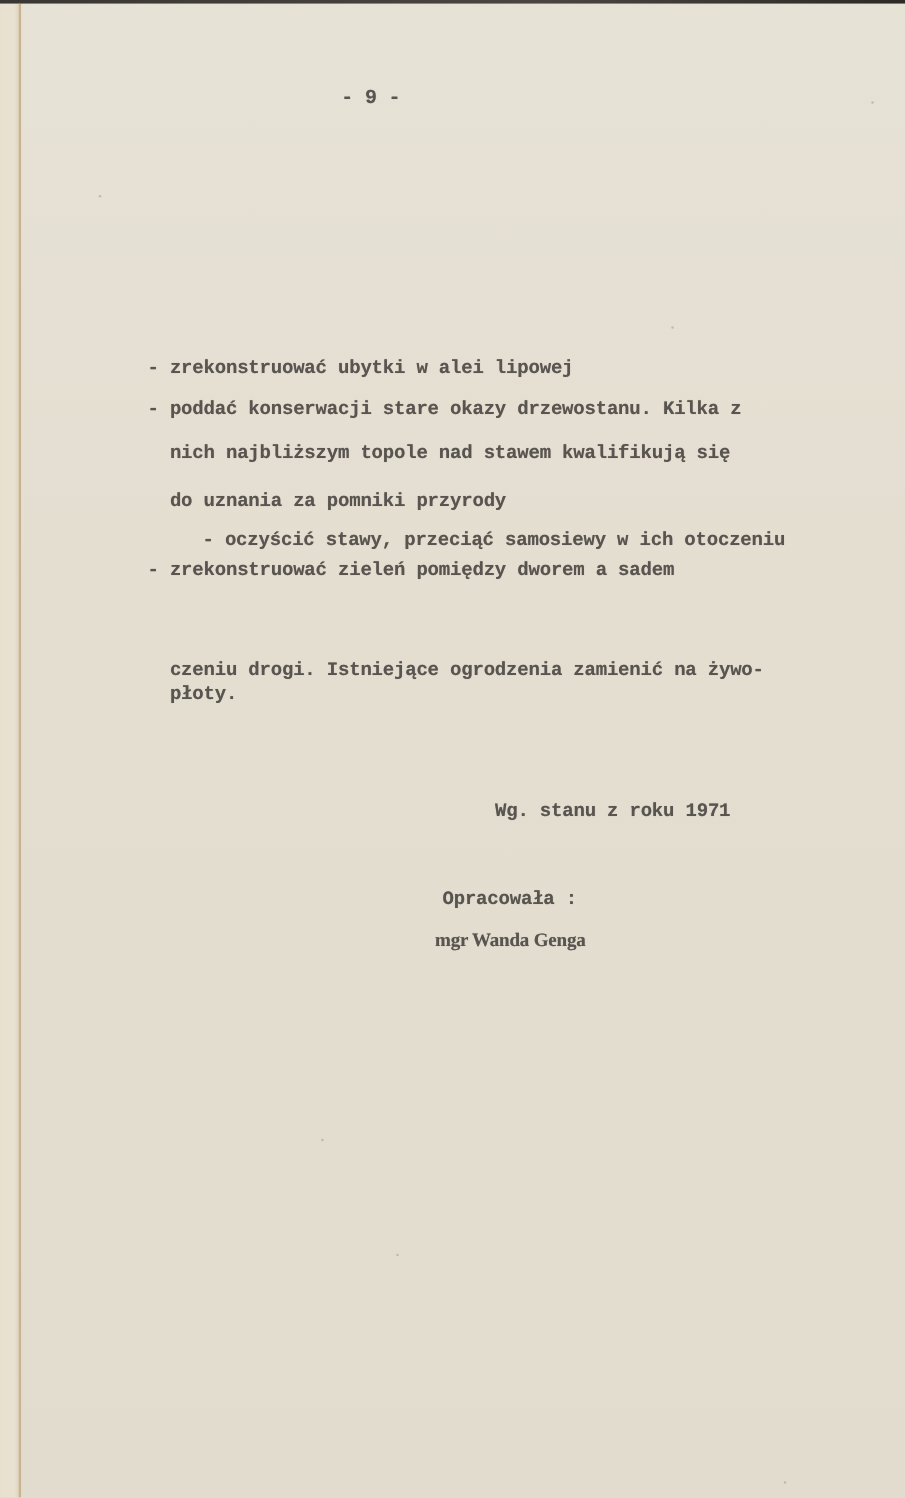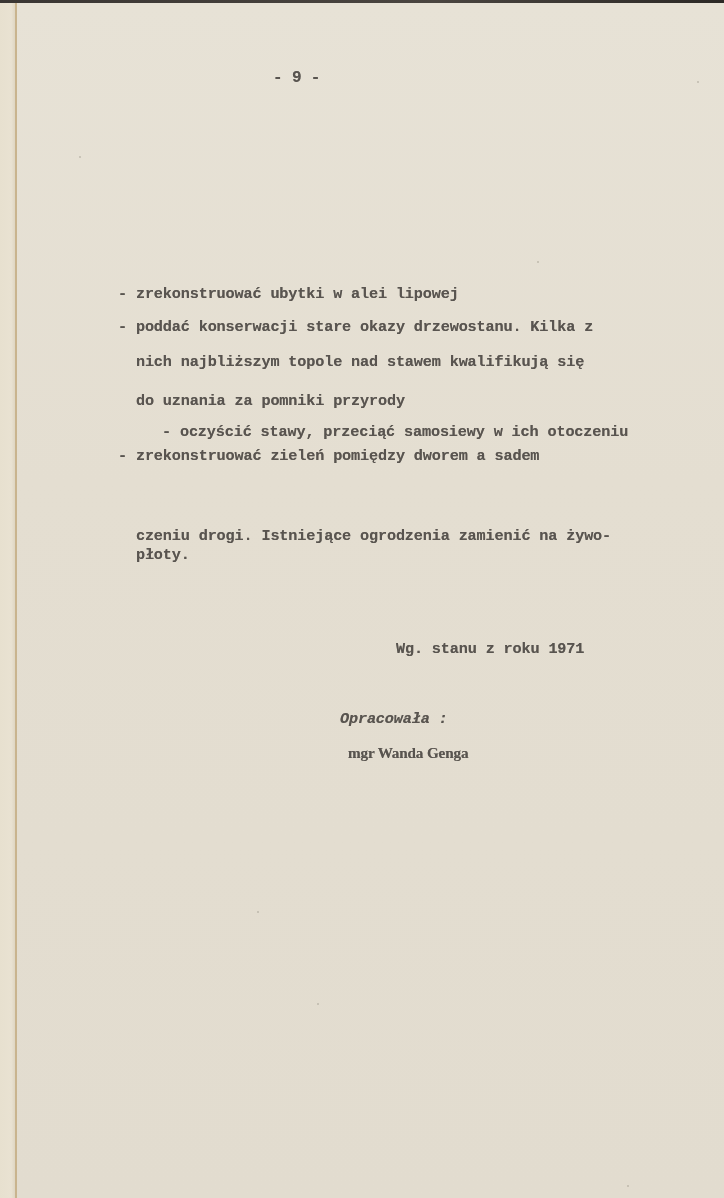--- a/index.html
+++ b/index.html
@@ -79,21 +79,21 @@
   <div class="typed" style="left:101px; top:282px;">- zrekonstruować ubytki w alei lipowej</div>
   <div class="typed" style="left:101px; top:315px;">- poddać konserwacji stare okazy drzewostanu. Kilka z</div>
   <div class="typed" style="left:101px; top:350px;">  nich najbliższym topole nad stawem kwalifikują się</div>
   <div class="typed" style="left:101px; top:389px;">  do uznania za pomniki przyrody</div>
   <div class="typed" style="left:101px; top:420px;margin-left:44px;">- oczyścić stawy, przeciąć samosiewy w ich otoczeniu</div>
   <div class="typed" style="left:101px; top:444px;">- zrekonstruować zieleń pomiędzy dworem a sadem</div>
   <div class="typed" style="left:101px; top:524px;text-align:center;">  czeniu drogi. Istniejące ogrodzenia zamienić na żywo-</div>
   <div class="typed" style="left:101px; top:543px;">  płoty.</div>
 
   <div class="typed" style="left:331px; top:637px;margin-left:48px;">Wg. stanu z roku 1971</div>
-  <div class="typed" style="left:323px; top:707px;font-style:italic;">Opracowała :</div>
+  <div class="typed" style="left:337px; top:707px;">Opracowała :</div>
   <div class="typed" style="left:331px; top:741px;font-family:Liberation Serif, serif;">mgr Wanda Genga</div>
 
   <div class="speck" style="left:62px; top:153px;"></div>
   <div class="speck" style="left:240px; top:908px;"></div>
   <div class="speck" style="left:520px; top:258px;"></div>
   <div class="speck" style="left:680px; top:78px;"></div>
   <div class="speck" style="left:610px; top:1182px;"></div>
   <div class="speck" style="left:300px; top:1000px;"></div>
 </div>
 

